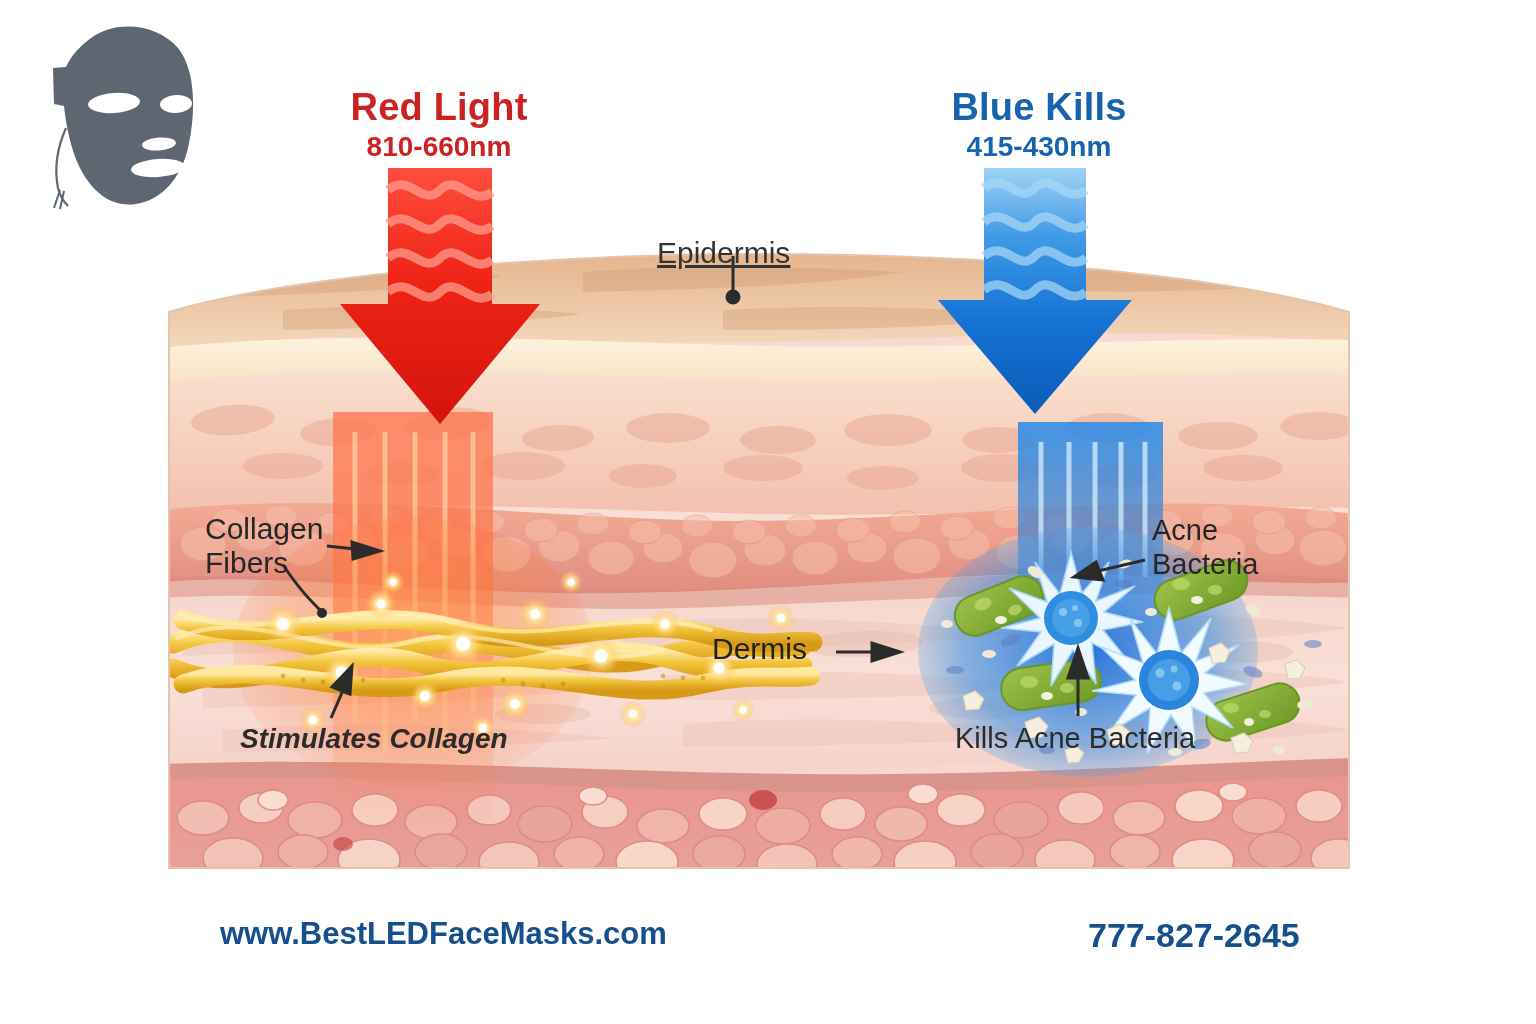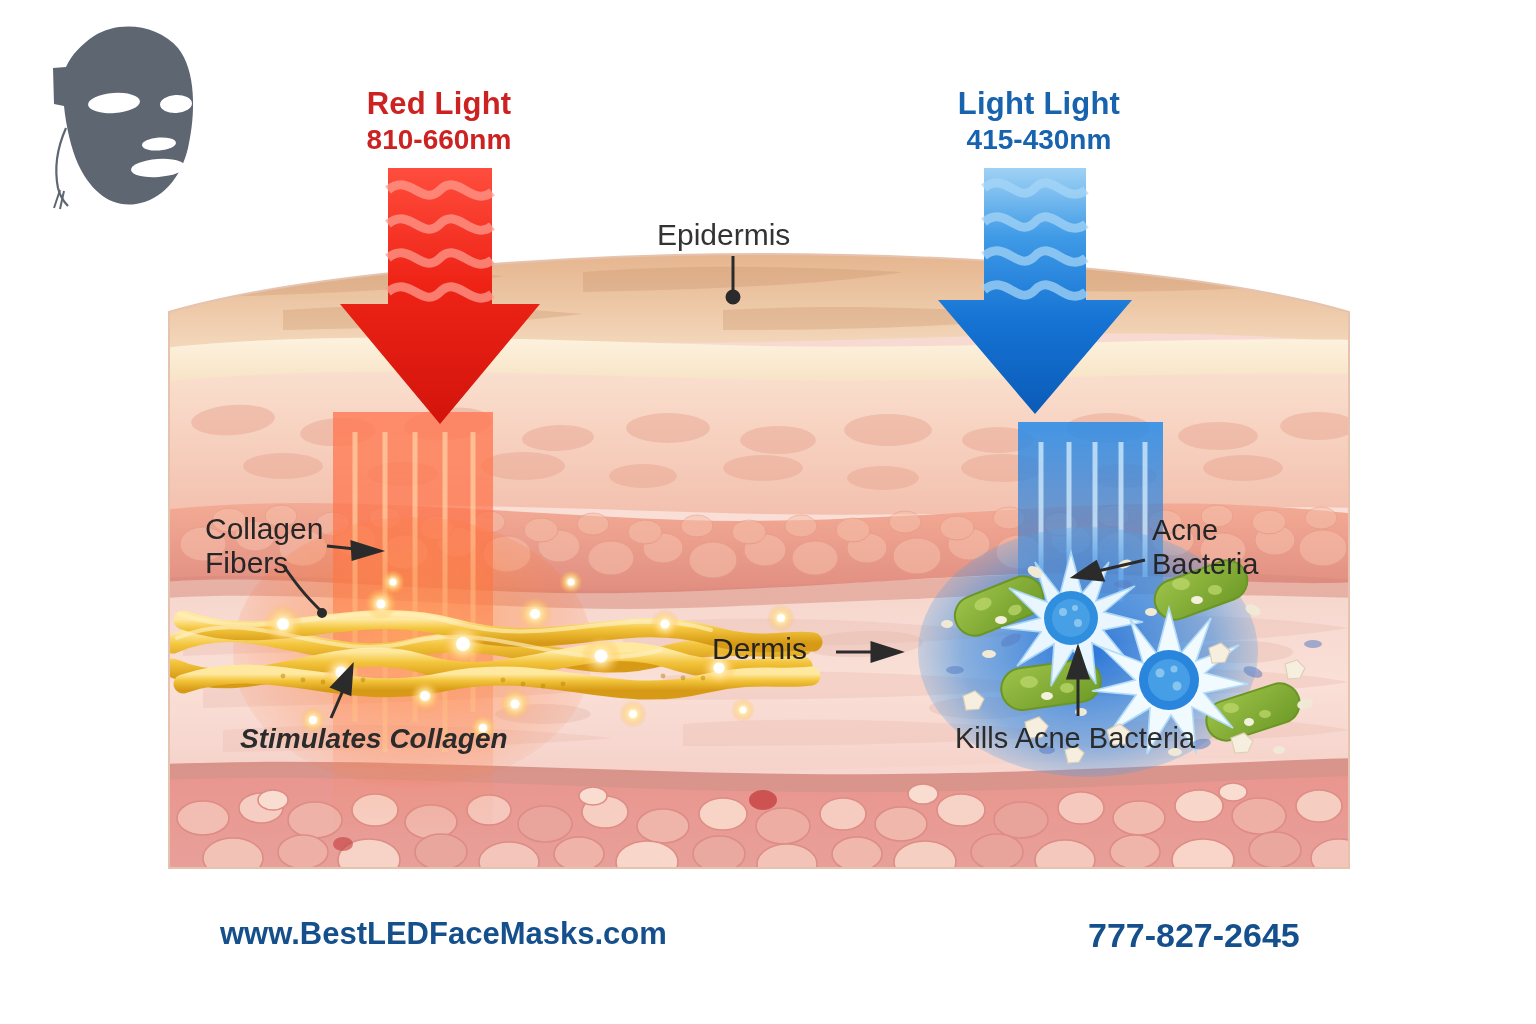--- a/index.html
+++ b/index.html
@@ -6,31 +6,31 @@
   * { margin:0; padding:0; box-sizing:border-box; }
   html,body{ width:1536px; height:1024px; overflow:hidden; background:#ffffff;
     font-family:"Liberation Sans", sans-serif; }
   #stage{ position:relative; width:1536px; height:1024px; background:#fff; }
 
   
   #mask-logo{ position:absolute; left:36px; top:18px; width:170px; height:195px; }
 
   
   .light-head{ position:absolute; text-align:center; width:320px; }
-  .light-head .title{ font-size:31px; font-weight:bold; letter-spacing:.2px; line-height:1.05;text-align:center; }
+  .light-head .title{ font-size:38px; font-weight:bold; letter-spacing:.2px; line-height:1.05;text-align:center; }
   .light-head .nm{ font-size:28px; font-weight:600; line-height:1.35; }
   #red-head{ left:279px; top:88px; }
   #blue-head{ left:879px; top:88px; }
 
   
   #skin-block{ position:absolute; left:163px; top:252px; width:1192px; height:620px; }
 
   
   .anno{ position:absolute; color:#262626; white-space:pre; }
-  #lbl-epidermis{ left:657px; top:218px; font-size:30px; color:#333; }
+  #lbl-epidermis{ left:657px; top:236px; font-size:30px; color:#333;text-decoration:underline; }
   #lbl-collagen { left:205px; top:512px; font-size:30px; line-height:1.12; text-align:left; width:120px;}
   #lbl-dermis   { left:712px; top:632px; font-size:30px; color:#222; }
   #lbl-acne     { left:1152px; top:514px; font-size:29px; line-height:1.16; }
   #lbl-stim     { left:240px; top:723px; font-size:28px; font-weight:bold; font-style:italic; color:#2b2b2b; }
   #lbl-kills    { left:955px; top:722px; font-size:29px; color:#2b2b2b; }
 
   
   .footer{ position:absolute; font-weight:bold;margin-left:24px; }
   #footer-url  { left:196px; top:916px; font-size:31px; }
   #footer-phone{ left:1064px; top:916px; font-size:34px; }
@@ -53,21 +53,21 @@
       <ellipse cx="123" cy="126" rx="17" ry="6.5" transform="rotate(-4 123 126)"></ellipse>
       <ellipse cx="122" cy="150" rx="27" ry="9" transform="rotate(-4 122 150)"></ellipse>
     </g>
   </svg>
 
   <div id="red-head" class="light-head">
     <div class="title" style="color:#cc2222">Red Light</div>
     <div class="nm" style="color:#cc2222">810-660nm</div>
   </div>
   <div id="blue-head" class="light-head">
-    <div class="title" style="color:#1763ae">Light Light</div>
+    <div class="title" style="color:#1763ae">Blue Kills</div>
     <div class="nm" style="color:#1763ae">415-430nm</div>
   </div>
 
   <svg id="skin-block" viewBox="0 0 1192 620" preserveAspectRatio="none">
     <defs>
 
       <linearGradient id="gEpi" x1="0" y1="0" x2="0" y2="1">
         <stop offset="0" stop-color="#e3b088"></stop>
           <stop offset="1" stop-color="#f4d9bd"></stop>
       </linearGradient>

